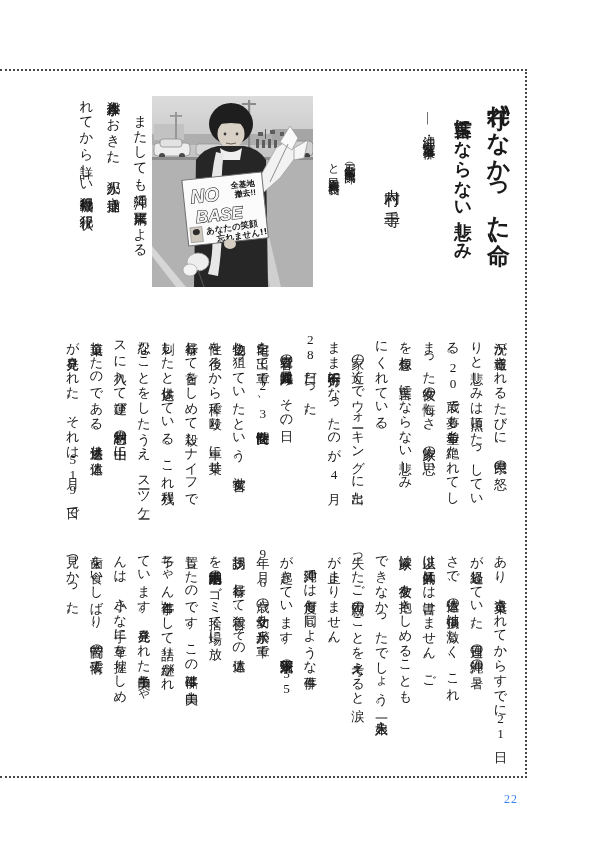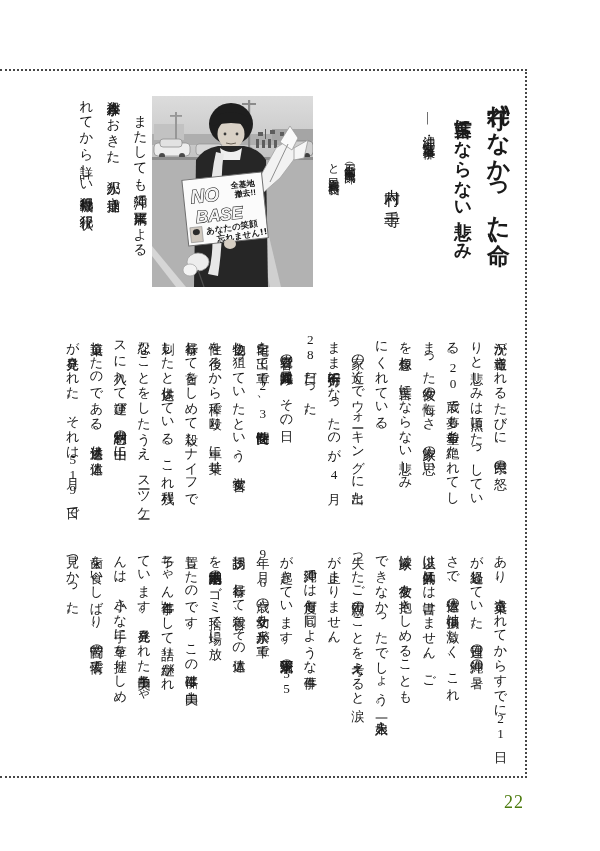--- a/index.html
+++ b/index.html
@@ -27,21 +27,21 @@
   .caption .col{width:16px;}
 
   .lead{left:68px;top:91px;width:81px;font-size:13.5px;letter-spacing:0.5px;}
   .lead .col{width:27px;}
 
   .band{width:452px;font-size:13.2px;letter-spacing:0.1px;text-orientation:upright;}
   .band .col{width:23.78px;}
   .band-upper{left:57px;top:332px;}
   .band-lower{left:57px;top:546px;}
 
-  .page-number{position:absolute;left:504px;top:792px;font-size:18px;letter-spacing:1px;color:#4d7c0f;}
+  .page-number{position:absolute;left:504px;top:792px;font-size:12px;letter-spacing:1px;color:#3b82f6;}
 
   
   .photo{position:absolute;left:152px;top:96px;width:161px;height:191px;background:#c9c9c9;}
   .photo svg{display:block;}
   .sign-big{font-family:"Liberation Sans","DejaVu Sans",sans-serif;font-weight:bold;font-style:italic;
             fill:#f5f5f5;stroke:#111;stroke-width:1.1px;paint-order:stroke;}
   .sign-small{font-family:"Liberation Sans","DejaVu Sans",sans-serif;font-weight:bold;fill:#0d0d0d;}
   .sign-hand{font-family:"DejaVu Sans","Liberation Sans",sans-serif;font-weight:bold;fill:#1a1a1a;}
 </style>
 </head>

